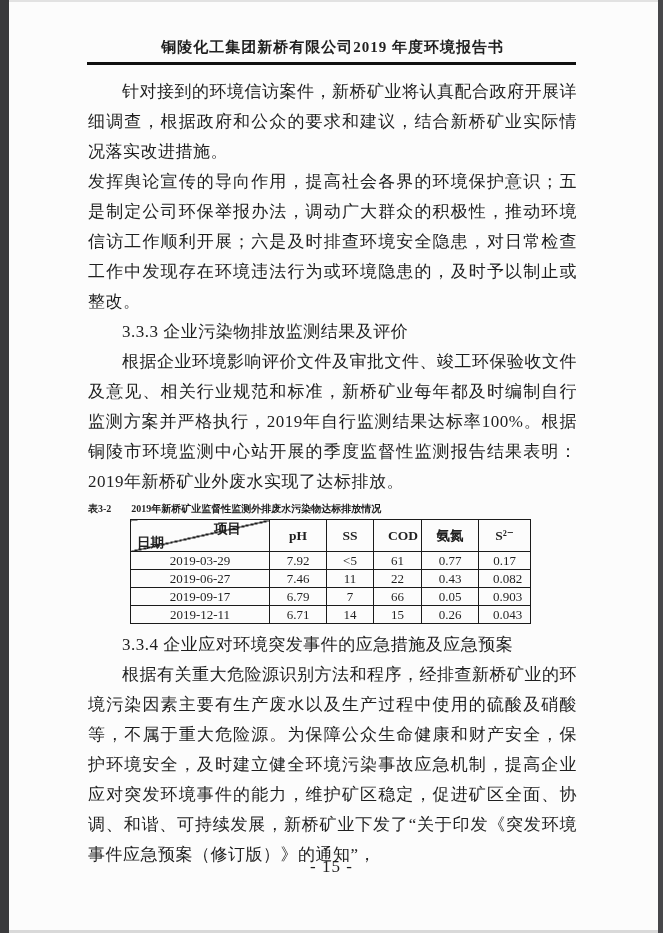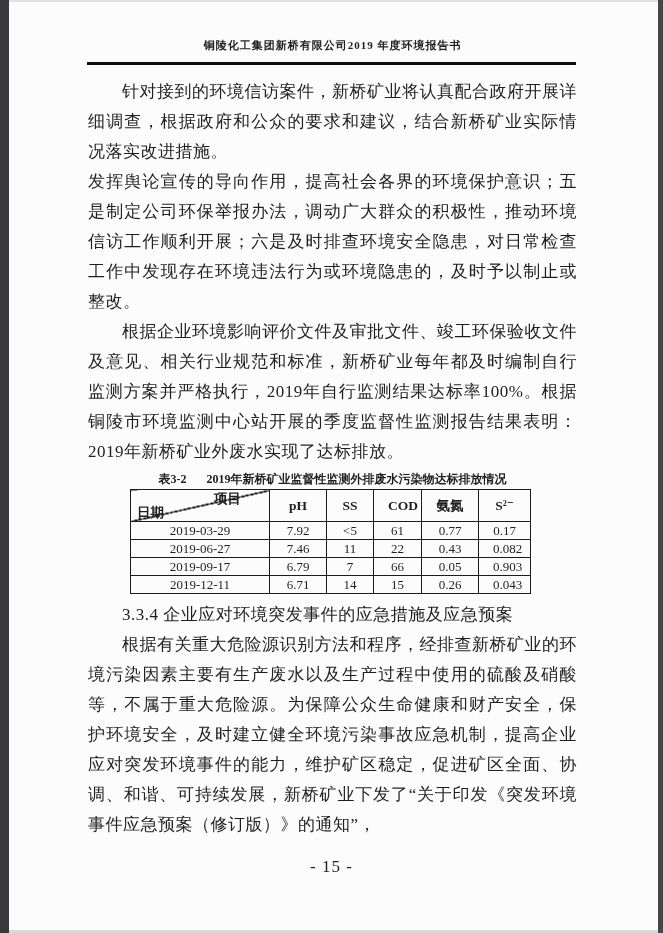--- a/index.html
+++ b/index.html
@@ -16,42 +16,42 @@
     background: #fcfcfc;
     overflow: hidden;
   }
   .edge-left  { position: absolute; left: 0; top: 0; width: 9px; height: 100%; background: #3a3a3c; }
   .edge-right { position: absolute; right: 0; top: 0; width: 5px; height: 100%; background: #47474a; }
   .edge-top    { position: absolute; left: 9px; right: 5px; top: 0; height: 2px; background: #e2e2e2; }
   .edge-bottom { position: absolute; left: 9px; right: 5px; bottom: 0; height: 3px; background: #d9d9d9; }
 
   .header-title {
     position: absolute; top: 38px; left: 88px; width: 489px;
-    text-align: center; font-weight: bold; font-size: 11px;
+    text-align: center; font-weight: bold; font-size: 15px;
     letter-spacing: 1px;
   }
   .header-rule {
     position: absolute; top: 62px; left: 87px; width: 489px; height: 3px;
     background: #101010;
   }
 
   .content {
     position: absolute; top: 77px; left: 88px; width: 489px;
     font-size: 17px; line-height: 30px; letter-spacing: 0.5px;
     text-align: justify;
   }
   .para { margin: 0; }
   .para.indent { text-indent: 2em; }
   .heading { margin: 0; text-indent: 2em; }
 
   .table-caption {
     margin: 4px 0 2px 0;
-    text-align: center;
+    text-align: left;
     font-weight: bold;
-    font-size: 12px;
+    font-size: 10px;
     line-height: 16px;
     letter-spacing: 0;
   }
   .table-caption .cap-label { margin-right: 20px; }
 
   table.monitor {
     border-collapse: collapse;
     table-layout: fixed;
     width: 400px;
     margin: 2px 0 6px 42px;
@@ -100,20 +100,21 @@
   <div class="edge-right"></div>
   <div class="edge-top"></div>
   <div class="edge-bottom"></div>
 
   <div class="header-title">铜陵化工集团新桥有限公司2019 年度环境报告书</div>
   <div class="header-rule"></div>
 
   <div class="content">
     <p class="para indent">针对接到的环境信访案件，新桥矿业将认真配合政府开展详细调查，根据政府和公众的要求和建议，结合新桥矿业实际情况落实改进措施。</p>
     <p class="para">发挥舆论宣传的导向作用，提高社会各界的环境保护意识；五是制定公司环保举报办法，调动广大群众的积极性，推动环境信访工作顺利开展；六是及时排查环境安全隐患，对日常检查工作中发现存在环境违法行为或环境隐患的，及时予以制止或整改。</p>
+    <p class="heading">3.3.3 企业污染物排放监测结果及评价</p>
     <p class="para indent">根据企业环境影响评价文件及审批文件、竣工环保验收文件及意见、相关行业规范和标准，新桥矿业每年都及时编制自行监测方案并严格执行，2019年自行监测结果达标率100%。根据铜陵市环境监测中心站开展的季度监督性监测报告结果表明：2019年新桥矿业外废水实现了达标排放。</p>
 
     <div class="table-caption">
       <span class="cap-label">表3-2</span><span>2019年新桥矿业监督性监测外排废水污染物达标排放情况</span>
     </div>
 
     <table class="monitor">
       <tbody>
           <tr class="hdr-row">
         <td class="col-date diag">

